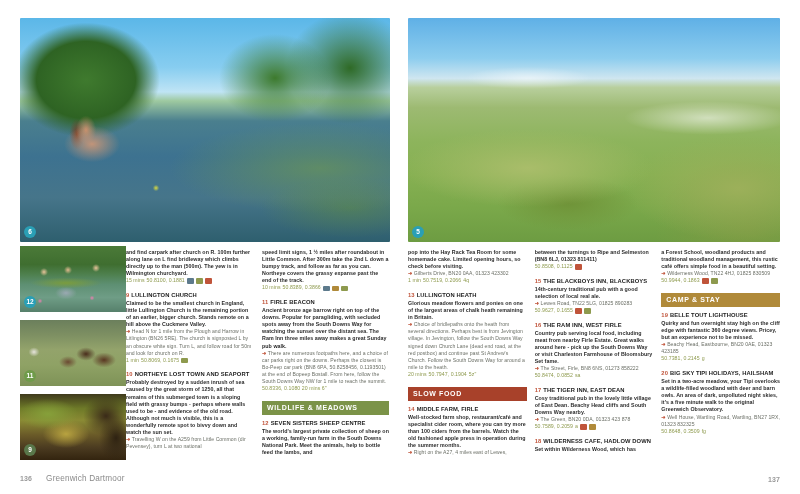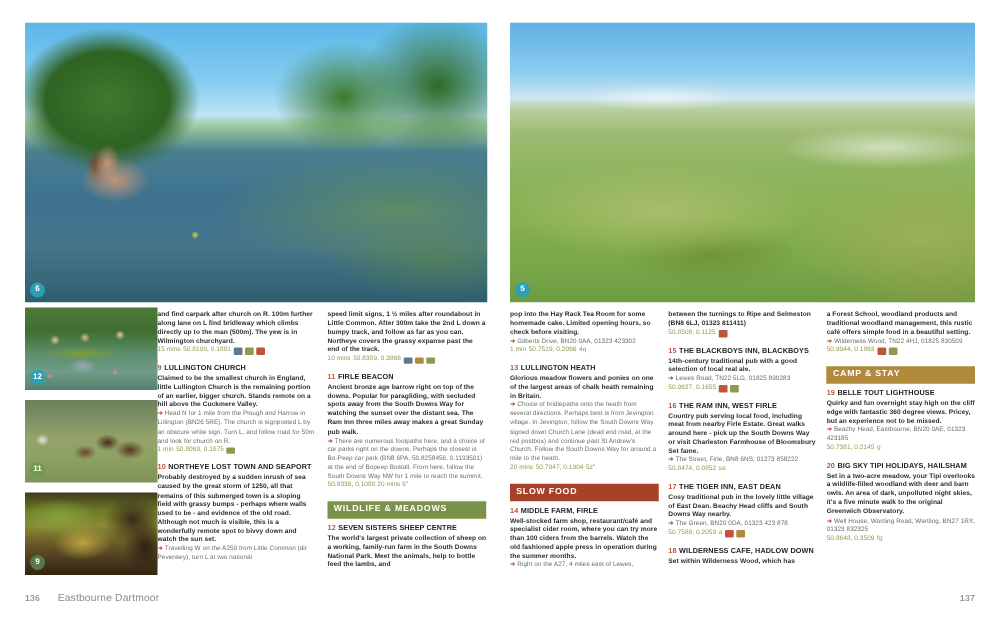--- a/index.html
+++ b/index.html
@@ -223,21 +223,21 @@
       <div class="thumb img-ponies">
         <span class="marker green">11</span>
       </div>
       <div class="thumb img-forest">
         <span class="marker dark">9</span>
       </div>
     </div>
 
     <div class="footer footer-left">
       <span class="folio">136</span>
-      <span class="running">Eastbourne Dartmoor</span>
+      <span class="running">Greenwich Dartmoor</span>
     </div>
   </div>
 
   <div class="gutter"></div>
 
   <div class="page page-right">
 
     <div class="hero img-downs">
       <span class="marker teal">5</span>
     </div>

